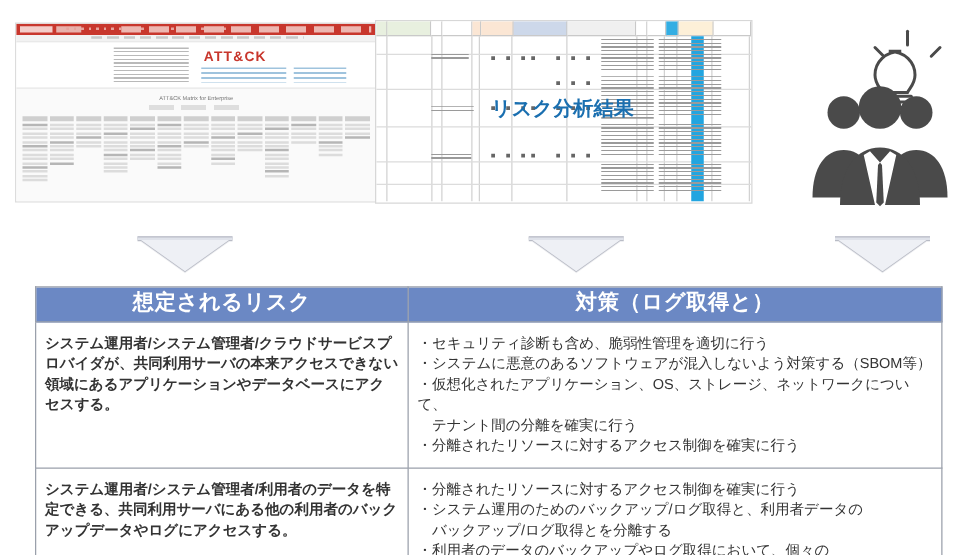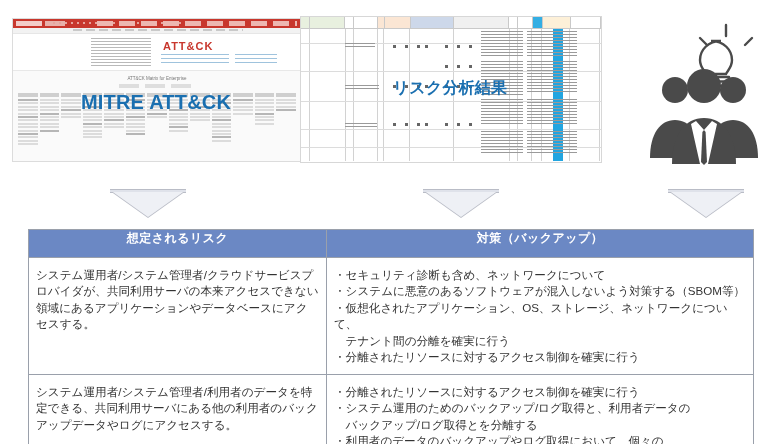--- a/index.html
+++ b/index.html
@@ -113,37 +113,37 @@
     table-layout: fixed;
     background:#ffffff;
   }
   #risk-table th, #risk-table td {
     border: 1px solid #9aa0ab;
     vertical-align: top;
   }
   #risk-table th {
     background: #6b88c4;
     color: #ffffff;
-    font-size: 12px;
+    font-size: 17px;
     font-weight: bold;
     text-align: center;
     height: 27px;
     padding: 0;
     letter-spacing: .5px;
   }
   #risk-table td {
     color: #333333;
     font-size: 11.6px;
     line-height: 1.42;
     padding: 9px 7px 8px 7px;
     height: 80px;
   }
   .col-risk { width: 297px; }
   .col-ctrl { width: 426px; }
-  .risk-text { margin:0; }
+  .risk-text { margin:0;font-weight:bold; }
   .ctrl-list { margin:0; padding:0; list-style:none; }
   .ctrl-list li { margin:0; padding:0; white-space: pre-wrap; }
 </style>
 </head>
 <body>
 
 <div class="source-row">
 
   <div class="panel" id="panel-mitre">
     <div class="mitre-navbar">
@@ -315,21 +315,20 @@
           <div class="mcol">
             <div class="mhead"></div>
             <div class="mcell"></div>
             <div class="mcell"></div>
             <div class="mcell"></div>
             <div class="mcell dark"></div>
           </div>
         </div>
     </div>
   </div>
-  <div class="panel-caption" id="cap-mitre">MITRE ATT&amp;CK</div>
 
   <div class="panel" id="panel-sheet">
     <div class="sheet-head" id="sheet-head">
         <div class="sh" style="width: 8px; background: rgb(232, 240, 223);"></div>
         <div class="sh" style="width: 36px; background: rgb(232, 240, 223);"></div>
         <div class="sh" style="width: 8px; background: rgb(255, 255, 255);"></div>
         <div class="sh" style="width: 24px; background: rgb(255, 255, 255);"></div>
         <div class="sh" style="width: 6px; background: rgb(251, 230, 212);"></div>
         <div class="sh" style="width: 26px; background: rgb(251, 230, 212);"></div>
         <div class="sh" style="width: 44px; background: rgb(205, 216, 234);"></div>
@@ -433,31 +432,31 @@
 </div>
 
 <div class="arrow" style="left:110px; top:190px;"></div>
 <div class="arrow" style="left:423px; top:190px;"></div>
 <div class="arrow" style="left:668px; top:190px;"></div>
 
 <table id="risk-table">
   <thead>
     <tr>
       <th class="col-risk">想定されるリスク</th>
-      <th class="col-ctrl">対策（バックアップ）</th>
+      <th class="col-ctrl">対策（ログ取得と）</th>
     </tr>
   </thead>
   <tbody id="risk-tbody">
       <tr>
         <td class="col-risk">
           <p class="risk-text">システム運用者/システム管理者/クラウドサービスプロバイダが、共同利用サーバの本来アクセスできない領域にあるアプリケーションやデータベースにアクセスする。</p>
         </td>
         <td class="col-ctrl">
           <ul class="ctrl-list">
-            <li>・セキュリティ診断も含め、ネットワークについて</li>
+            <li>・セキュリティ診断も含め、脆弱性管理を適切に行う</li>
             <li>・システムに悪意のあるソフトウェアが混入しないよう対策する（SBOM等）</li>
             <li>・仮想化されたアプリケーション、OS、ストレージ、ネットワークについて、
 　テナント間の分離を確実に行う</li>
             <li>・分離されたリソースに対するアクセス制御を確実に行う</li>
           </ul>
         </td>
       </tr>
       <tr>
         <td class="col-risk">
           <p class="risk-text">システム運用者/システム管理者/利用者のデータを特定できる、共同利用サーバにある他の利用者のバックアップデータやログにアクセスする。</p>

